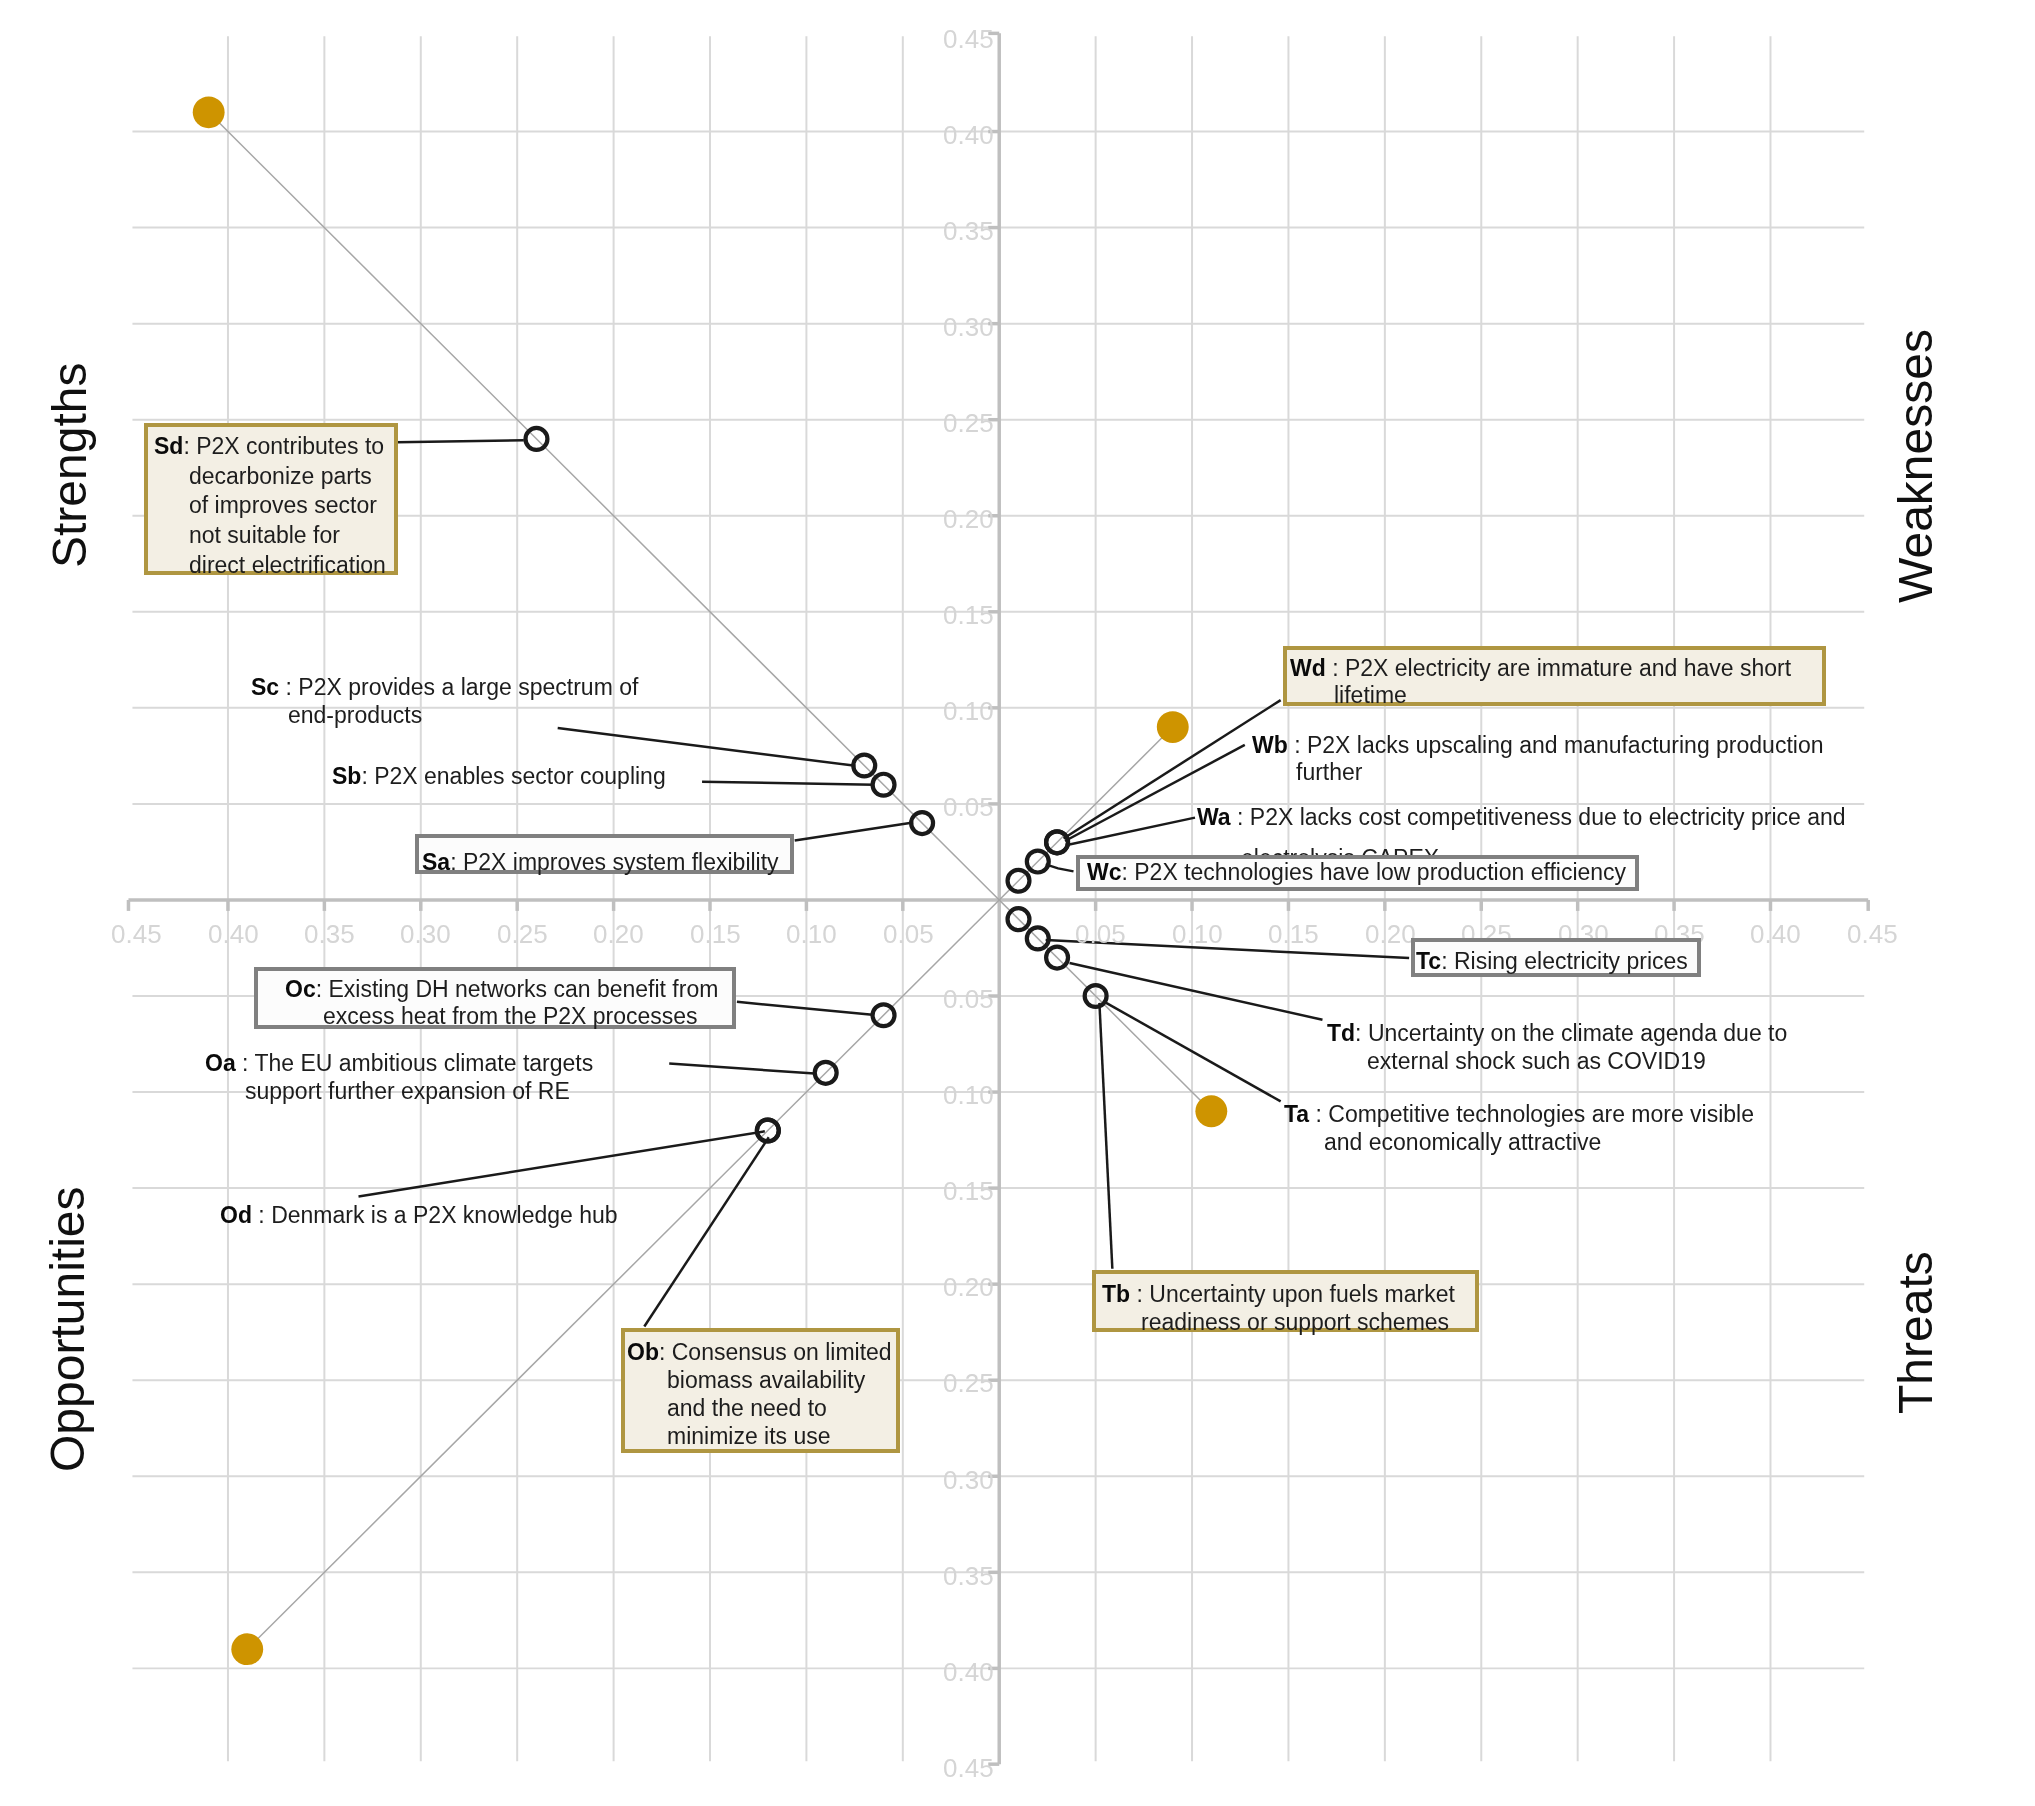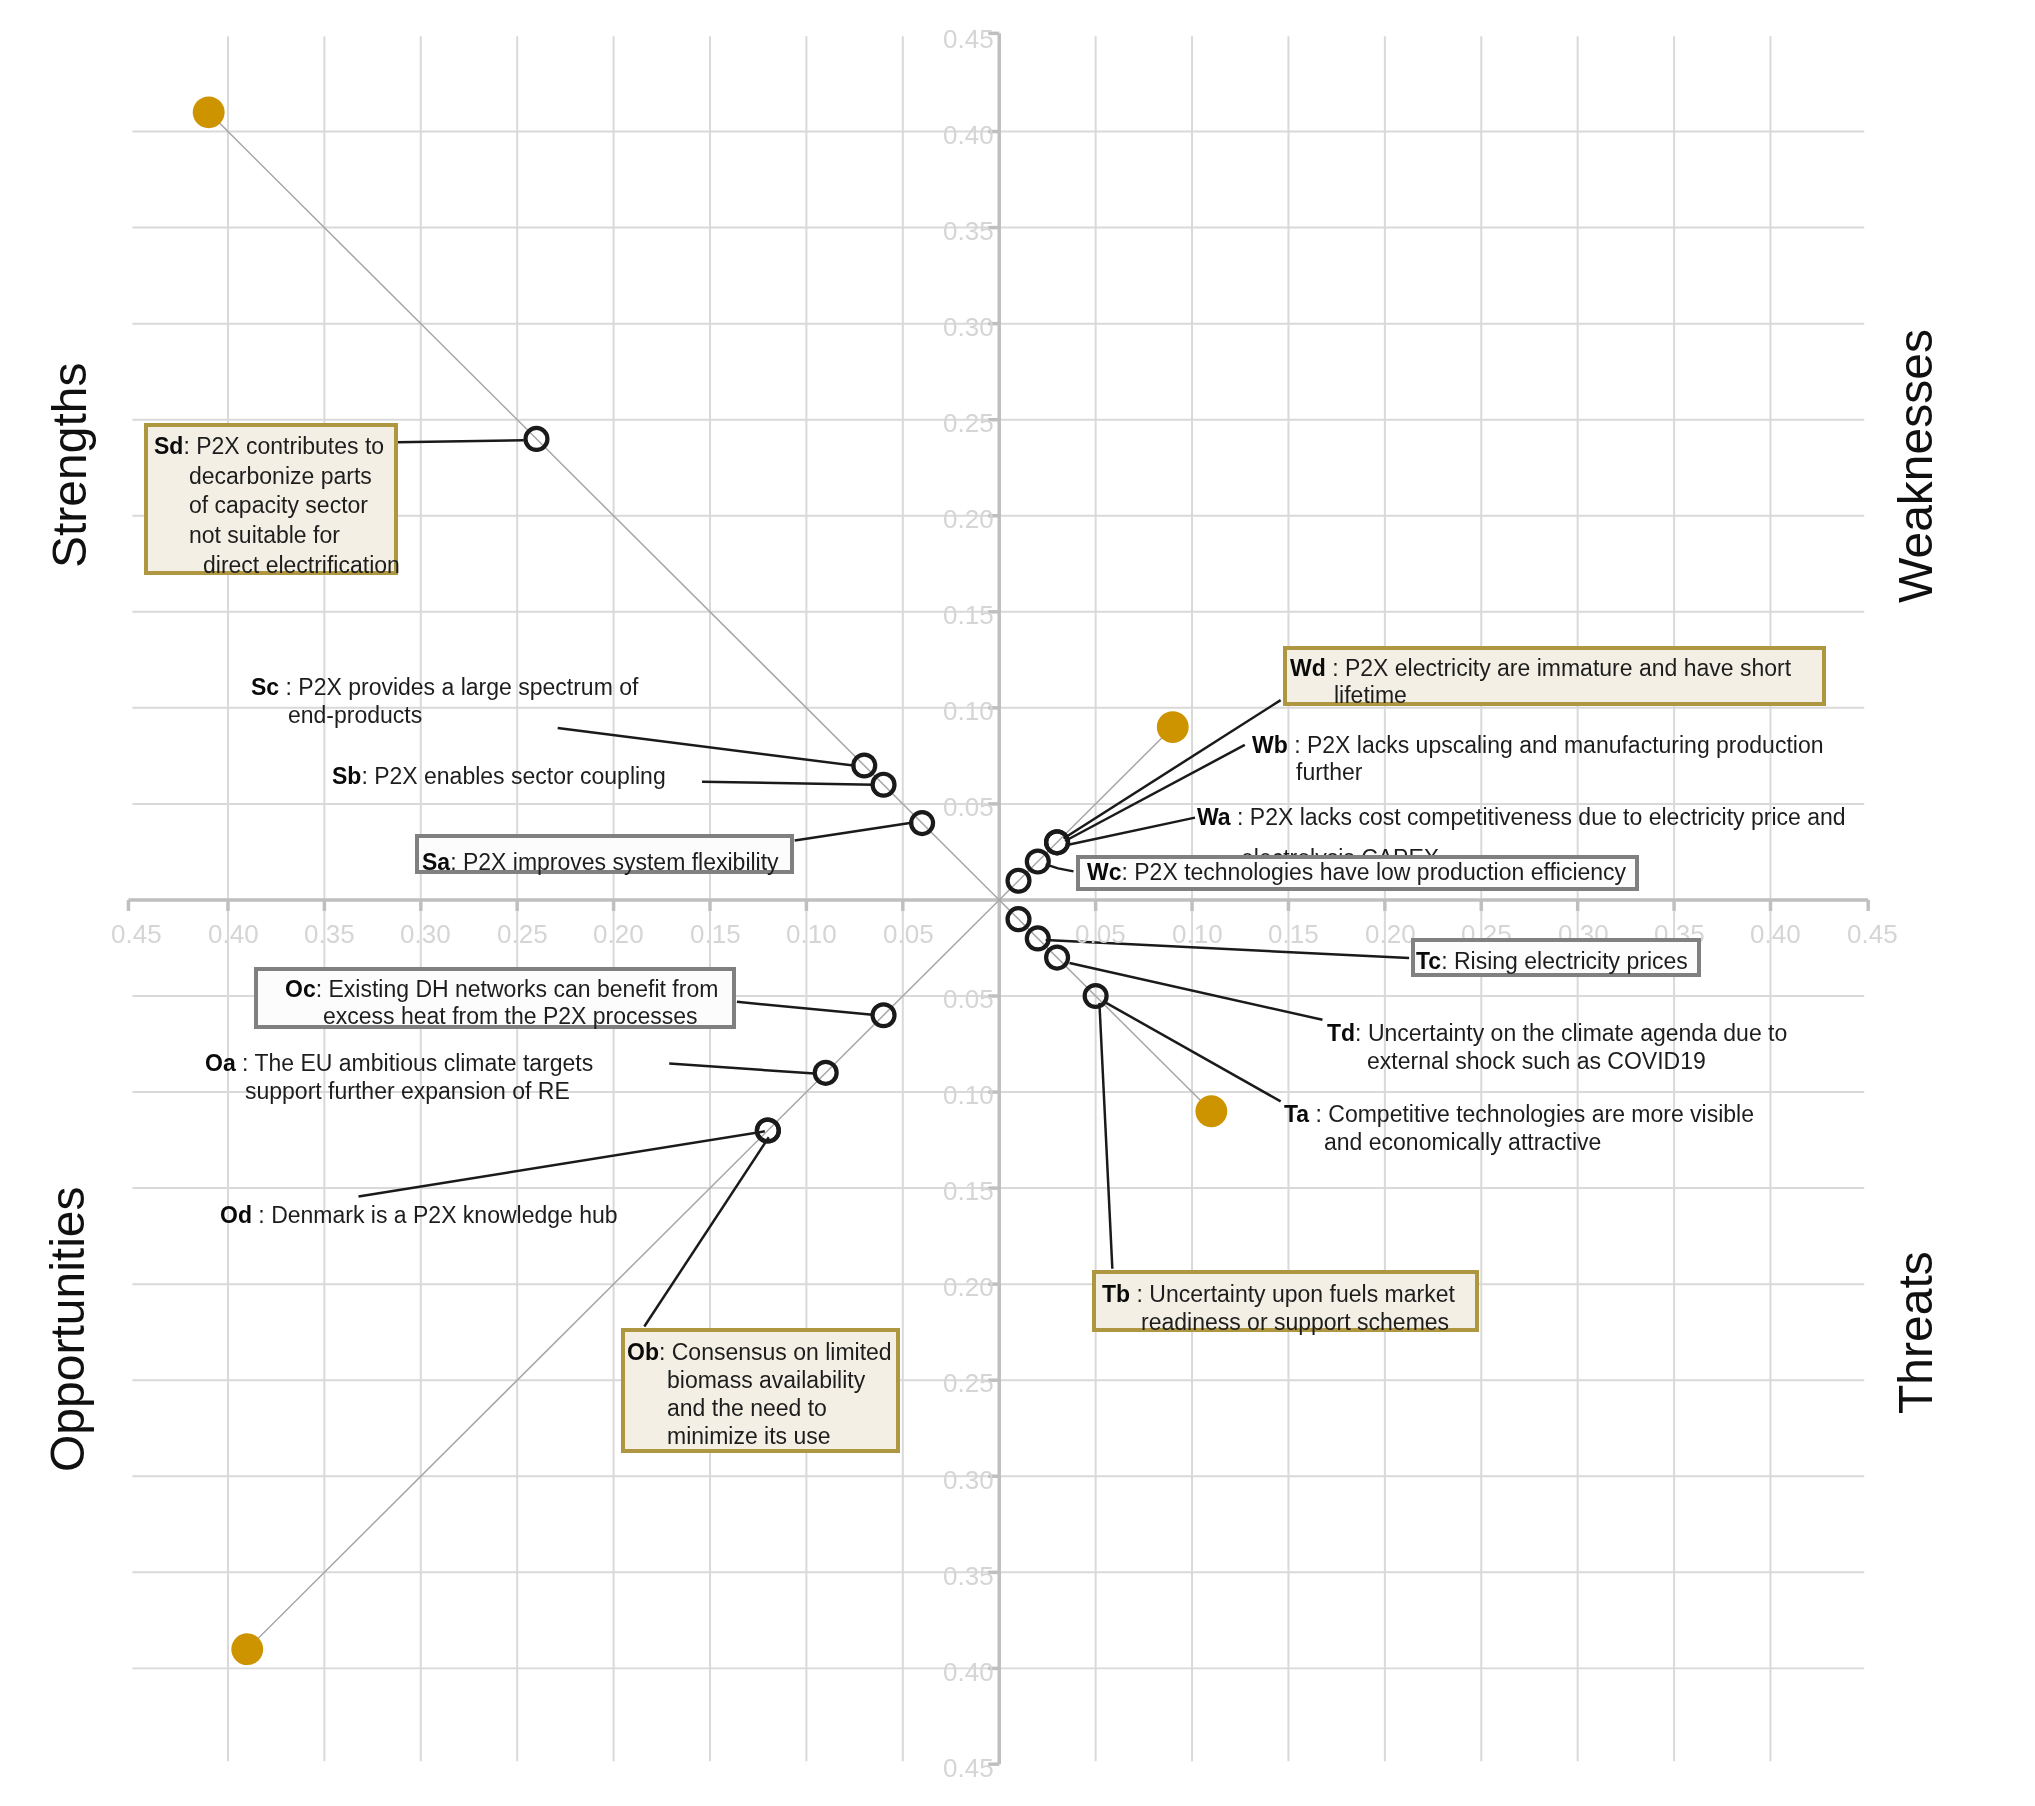--- a/index.html
+++ b/index.html
@@ -184,23 +184,23 @@
       <div class="ticklbl" style="left: 1750px; top: 919px; visibility: visible;">0.40</div>
       <div class="ticklbl" style="left: 943px; top: 1657px; visibility: visible;">0.40</div>
       <div class="ticklbl" style="left: 1847px; top: 919px; visibility: visible;">0.45</div>
       <div class="ticklbl" style="left: 943px; top: 1753px; visibility: visible;">0.45</div>
     </div>
   <div id="callouts">
       <div class="cbox gold" style="left: 144px; top: 423px; width: 246px; height: 144px;"></div>
       <div class="callout" style="left: 154px; top: 435px;">
         <div class="cline" style="left:0px;top:0px"><span class="tag">Sd</span><span>: </span><span>P2X contributes to</span></div>
         <div class="cline" style="left:35px;top:30px"><span>decarbonize parts</span></div>
-        <div class="cline" style="left:35px;top:59px"><span>of capacity sector</span></div>
+        <div class="cline" style="left:35px;top:59px"><span>of improves sector</span></div>
         <div class="cline" style="left:35px;top:89px"><span>not suitable for</span></div>
-        <div class="cline" style="left:49px;top:119px"><span>direct electrification</span></div>
+        <div class="cline" style="left:35px;top:119px"><span>direct electrification</span></div>
       </div>
       <div class="callout" style="left: 251px; top: 676px;">
         <div class="cline" style="left:0px;top:0px"><span class="tag">Sc</span><span> : </span><span>P2X provides a large spectrum of</span></div>
         <div class="cline" style="left:37px;top:28px"><span>end-products</span></div>
       </div>
       <div class="callout" style="left: 332px; top: 765px;">
         <div class="cline" style="left:0px;top:0px"><span class="tag">Sb</span><span>: </span><span>P2X enables sector coupling</span></div>
       </div>
       <div class="cbox grey" style="left: 415px; top: 834px; width: 371px; height: 32px;"></div>
       <div class="callout" style="left: 422px; top: 851px;">

